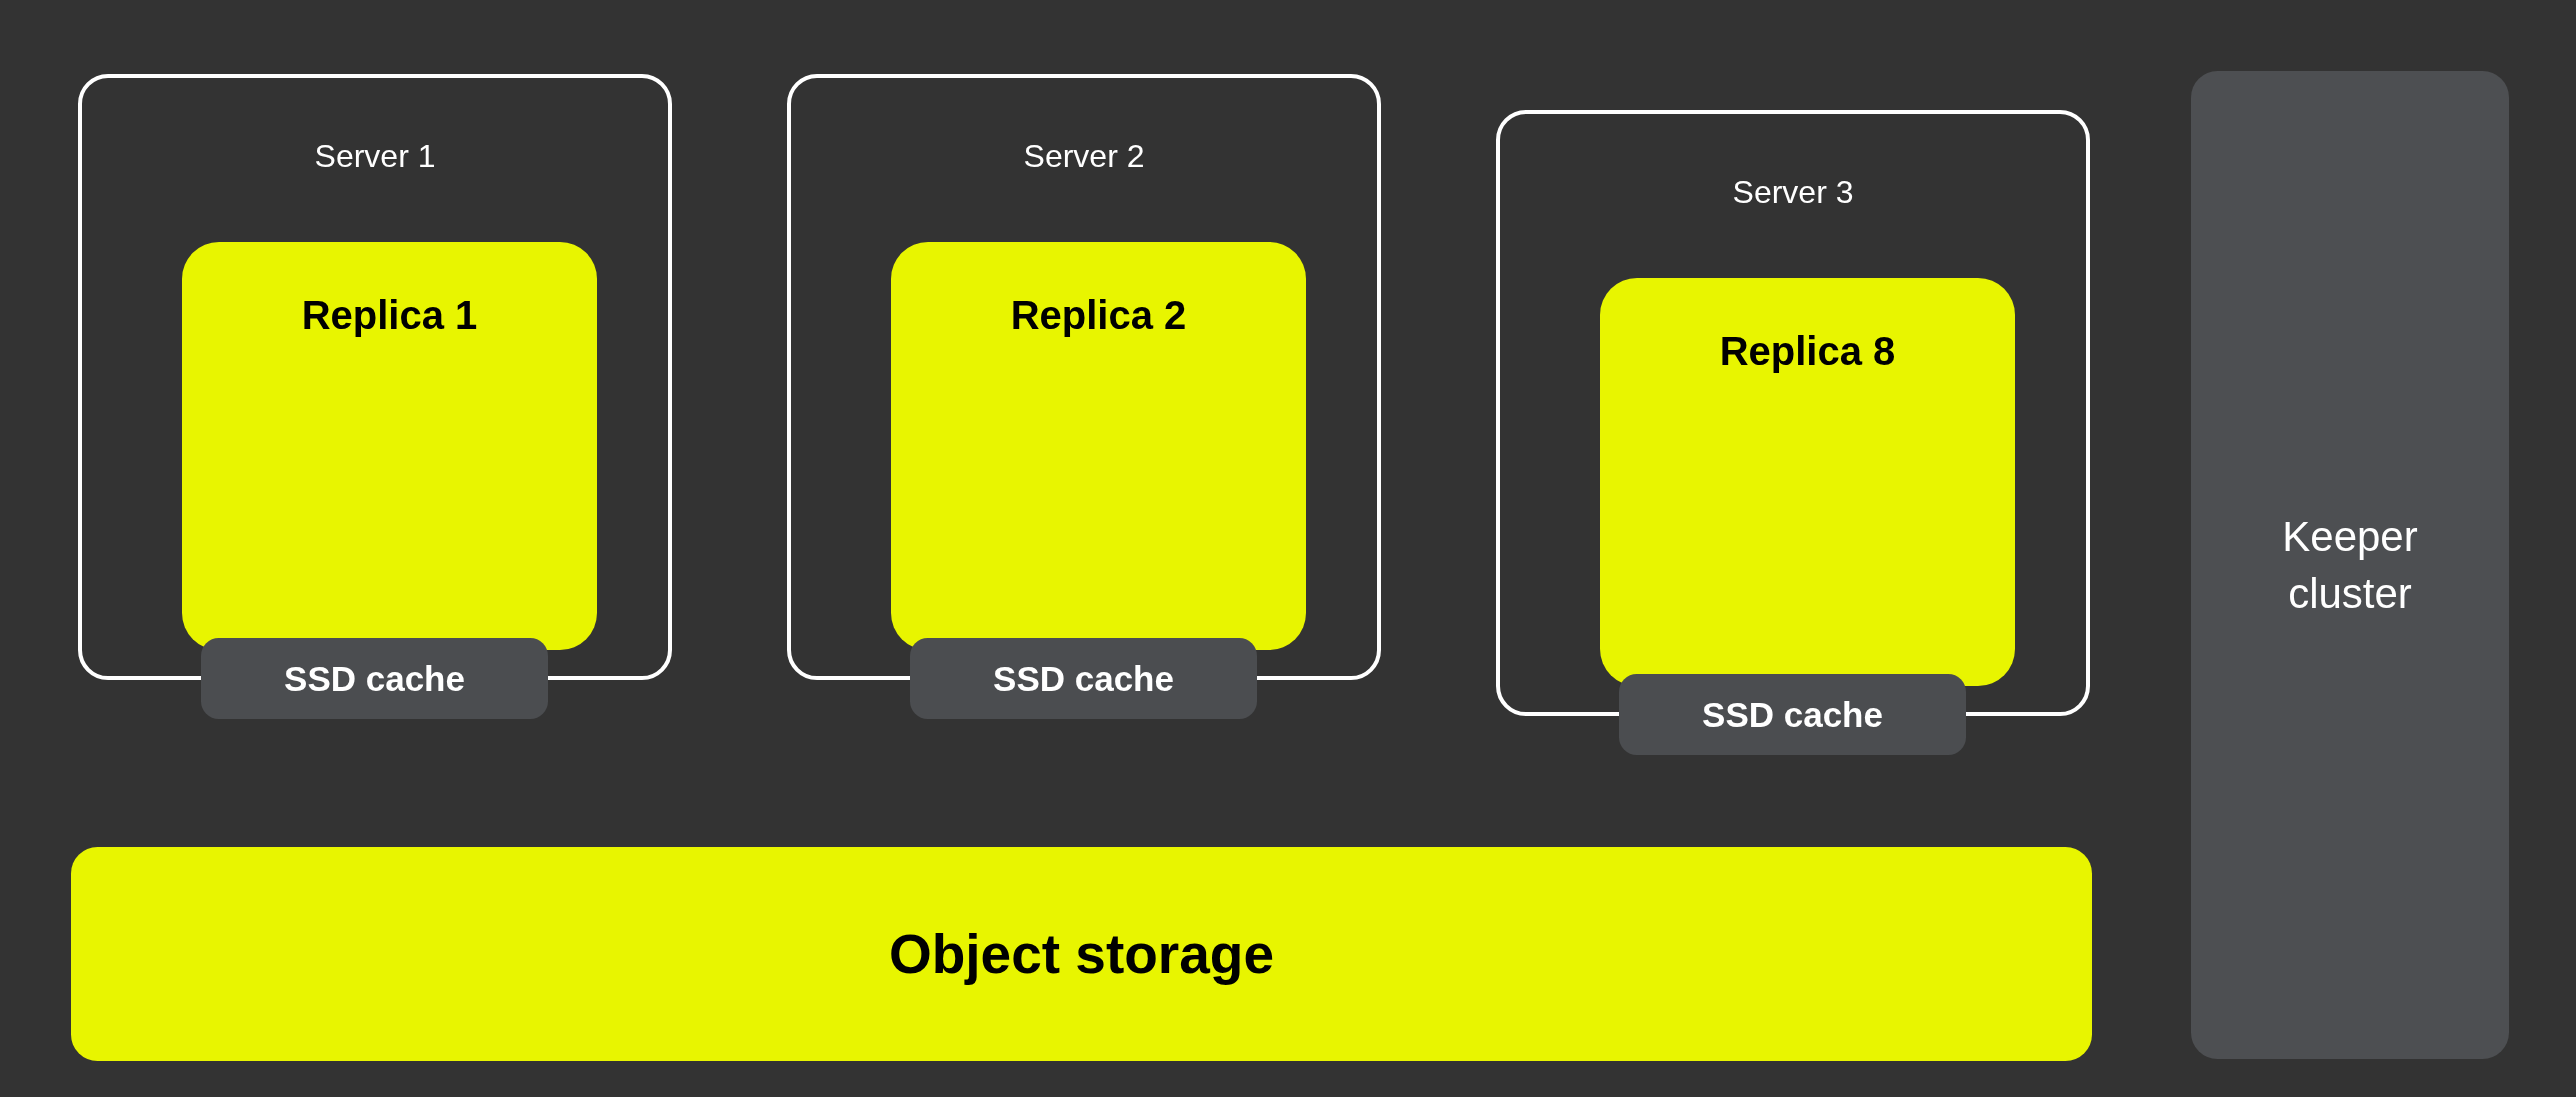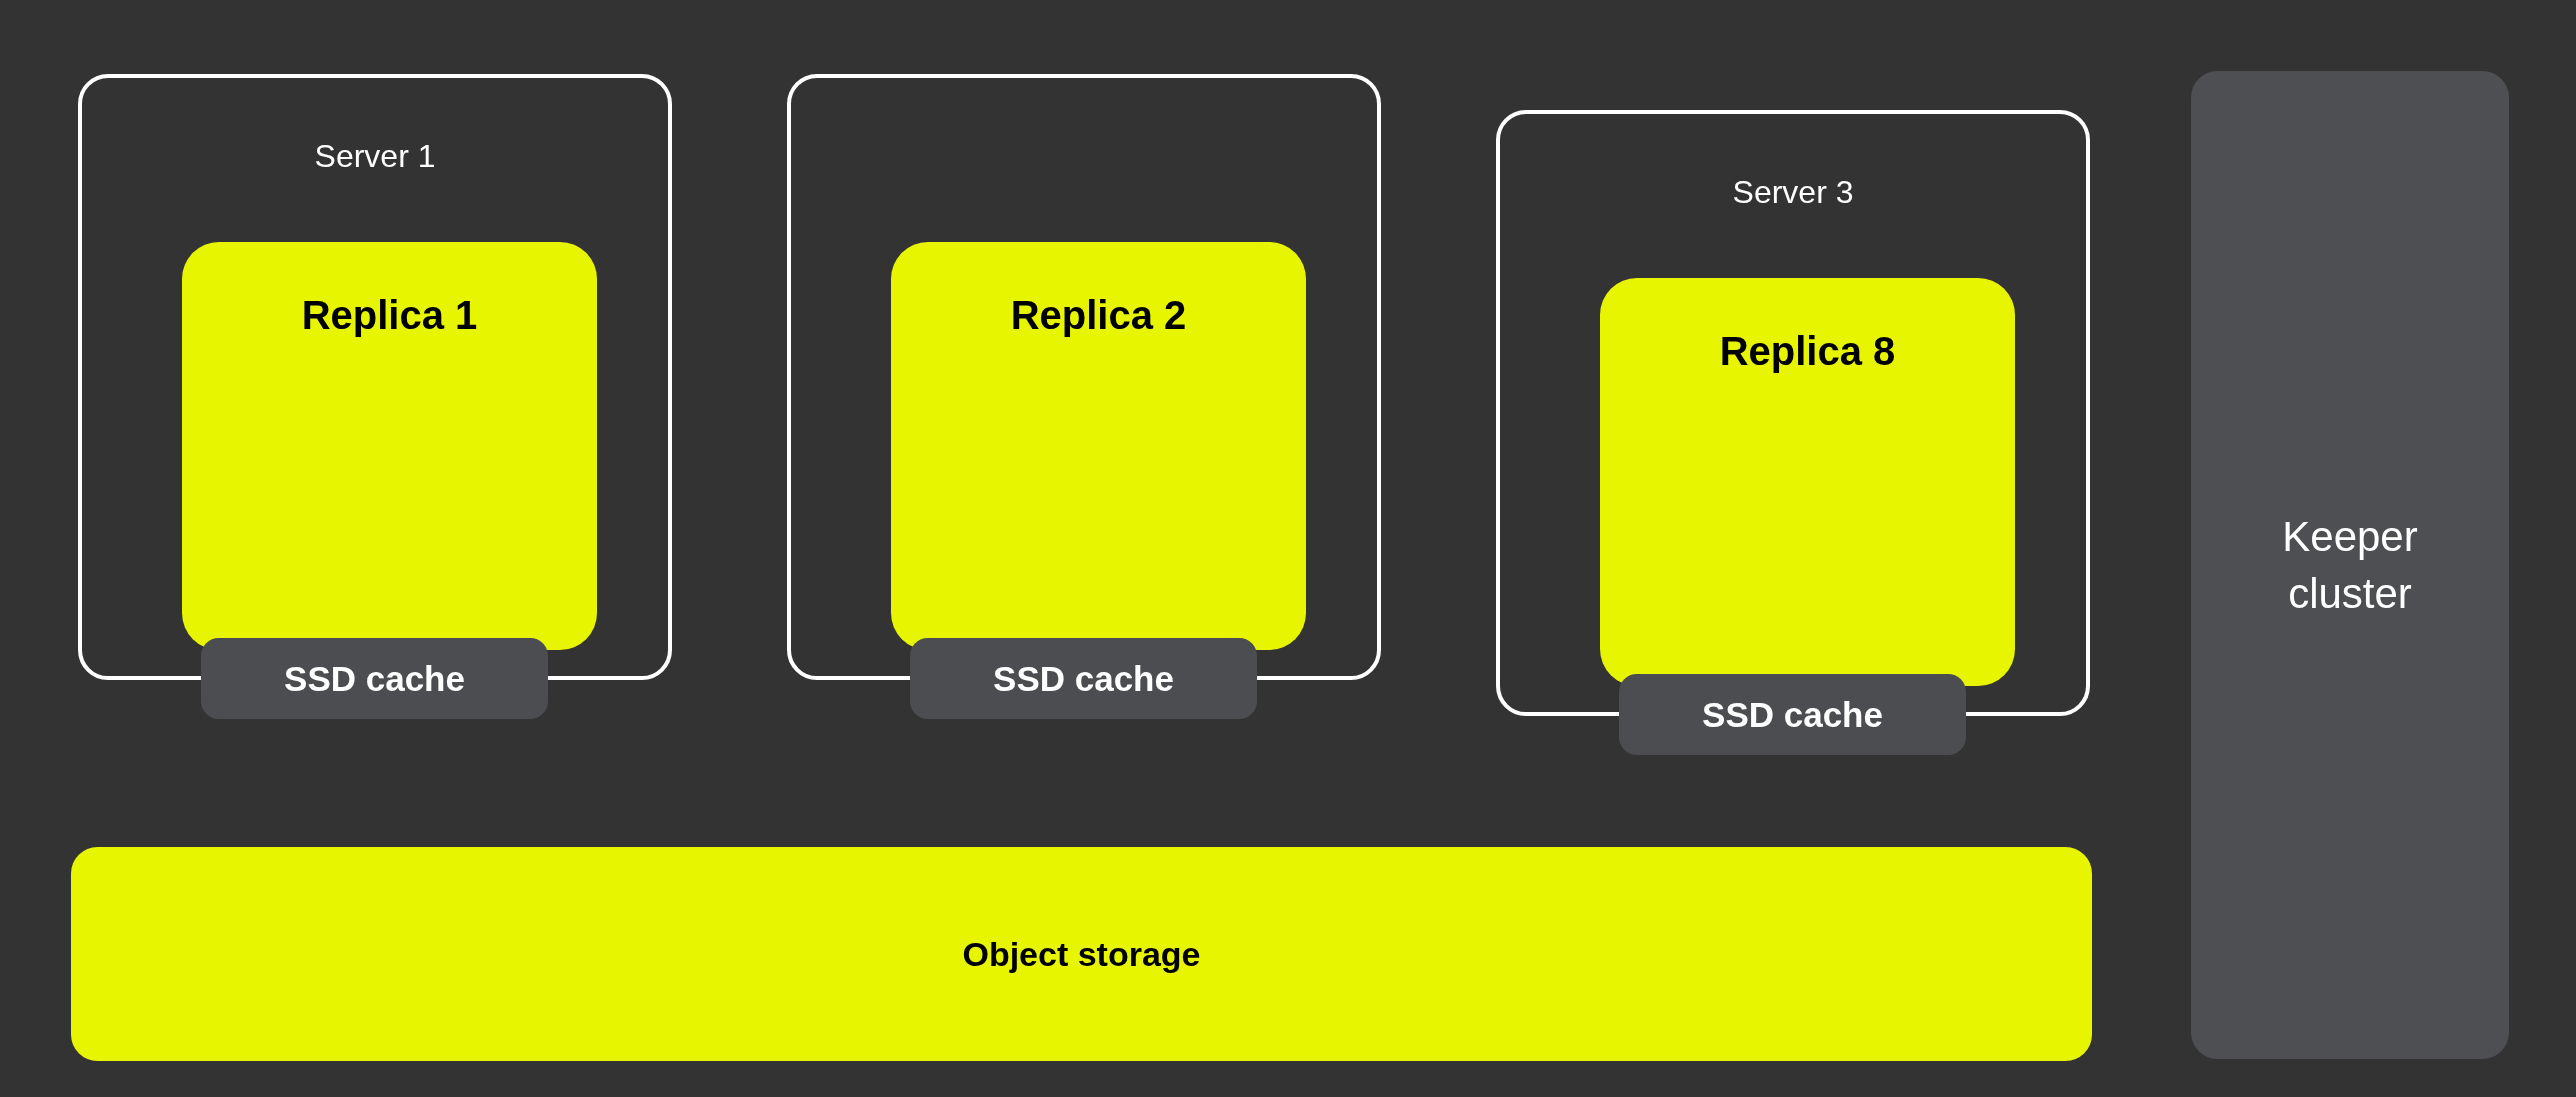--- a/index.html
+++ b/index.html
@@ -85,21 +85,21 @@
     left: 71px; top: 847px;
     width: 2021px; height: 214px;
     background: var(--yellow);
     border-radius: 26.5px;
     display: flex;
     align-items: center;
     justify-content: center;
   }
   .object-storage-label {
     color: var(--text-dark);
-    font-size: 34px;
+    font-size: 55px;
     font-weight: 700;
   }
 
   
   .keeper-cluster {
     position: absolute;
     left: 2191px; top: 71px;
     width: 318px; height: 988px;
     background: var(--keeper-gray);
     border-radius: 26.5px;
@@ -125,20 +125,21 @@
     <div class="server-label">Server 1</div>
     <div class="replica-box">
       <div class="replica-label">Replica 1</div>
     </div>
     <div class="ssd-badge">
       <span class="ssd-badge-label">SSD cache</span>
     </div>
   </div>
 
   <div class="server-box s2">
+    <div class="server-label">Server 2</div>
     <div class="replica-box">
       <div class="replica-label">Replica 2</div>
     </div>
     <div class="ssd-badge">
       <span class="ssd-badge-label">SSD cache</span>
     </div>
   </div>
 
   <div class="server-box s3">
     <div class="server-label">Server 3</div>

